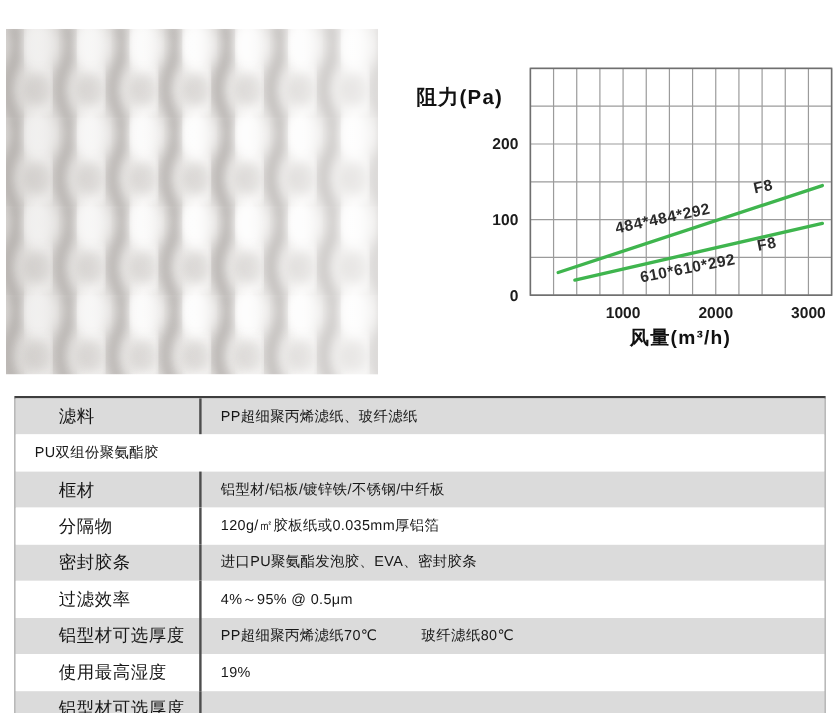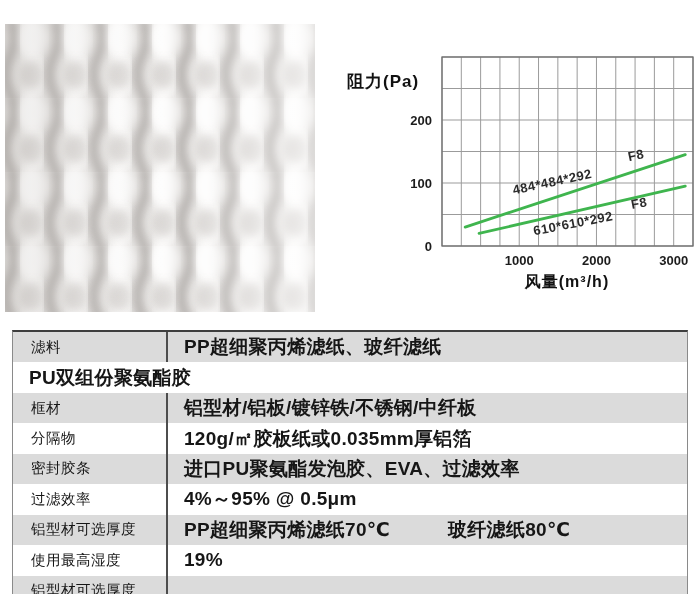--- a/index.html
+++ b/index.html
@@ -18,22 +18,22 @@
   .tick{fill:#1c1c1c;font-size:13px;font-weight:600;}
   .series-label{fill:#2b2b2b;font-size:13px;font-weight:600;letter-spacing:0.5px;}
 
   
   .spec-table{position:absolute;left:12px;top:306px;width:676px;height:280px;box-sizing:border-box;
               border-top:2px solid #3e3e3e;border-left:1px solid #8a8a8a;border-right:1px solid #8a8a8a;
               border-bottom:4px solid #161616;display:flex;flex-direction:column;}
   .spec-row{flex:1;display:flex;align-items:stretch;background:#ffffff;}
   .spec-row.alt{background:#dbdbdb;}
   .cell-label{width:155px;box-sizing:border-box;border-right:2px solid #4d4d4d;
-              display:flex;align-items:center;padding-left:18px;font-size:14.5px;letter-spacing:0.5px;}
-  .cell-value{flex:1;display:flex;align-items:center;padding-left:16px;font-size:19px;letter-spacing:0.3px;white-space:pre;font-weight:bold;}
+              display:flex;align-items:center;padding-left:36px;font-size:14.5px;letter-spacing:0.5px;}
+  .cell-value{flex:1;display:flex;align-items:center;padding-left:16px;font-size:12px;letter-spacing:0.3px;white-space:pre;}
 </style>
 </head>
 <body>
 
 <div class="page">
 
   <div class="photo">
     <svg viewBox="0 0 310 288" preserveAspectRatio="none">
       <defs>
         <filter id="soft" x="-80%" y="-80%" width="260%" height="260%">
@@ -112,21 +112,21 @@
     <div class="spec-row alt">
       <div class="cell-label">框材</div>
       <div class="cell-value">铝型材/铝板/镀锌铁/不锈钢/中纤板</div>
     </div>
     <div class="spec-row">
       <div class="cell-label">分隔物</div>
       <div class="cell-value">120g/㎡胶板纸或0.035mm厚铝箔</div>
     </div>
     <div class="spec-row alt">
       <div class="cell-label">密封胶条</div>
-      <div class="cell-value">进口PU聚氨酯发泡胶、EVA、过滤效率</div>
+      <div class="cell-value">进口PU聚氨酯发泡胶、EVA、密封胶条</div>
     </div>
     <div class="spec-row">
       <div class="cell-label">过滤效率</div>
       <div class="cell-value">4%～95% @ 0.5μm</div>
     </div>
     <div class="spec-row alt">
       <div class="cell-label">铝型材可选厚度</div>
       <div class="cell-value">PP超细聚丙烯滤纸70℃　　　玻纤滤纸80℃</div>
     </div>
     <div class="spec-row">

